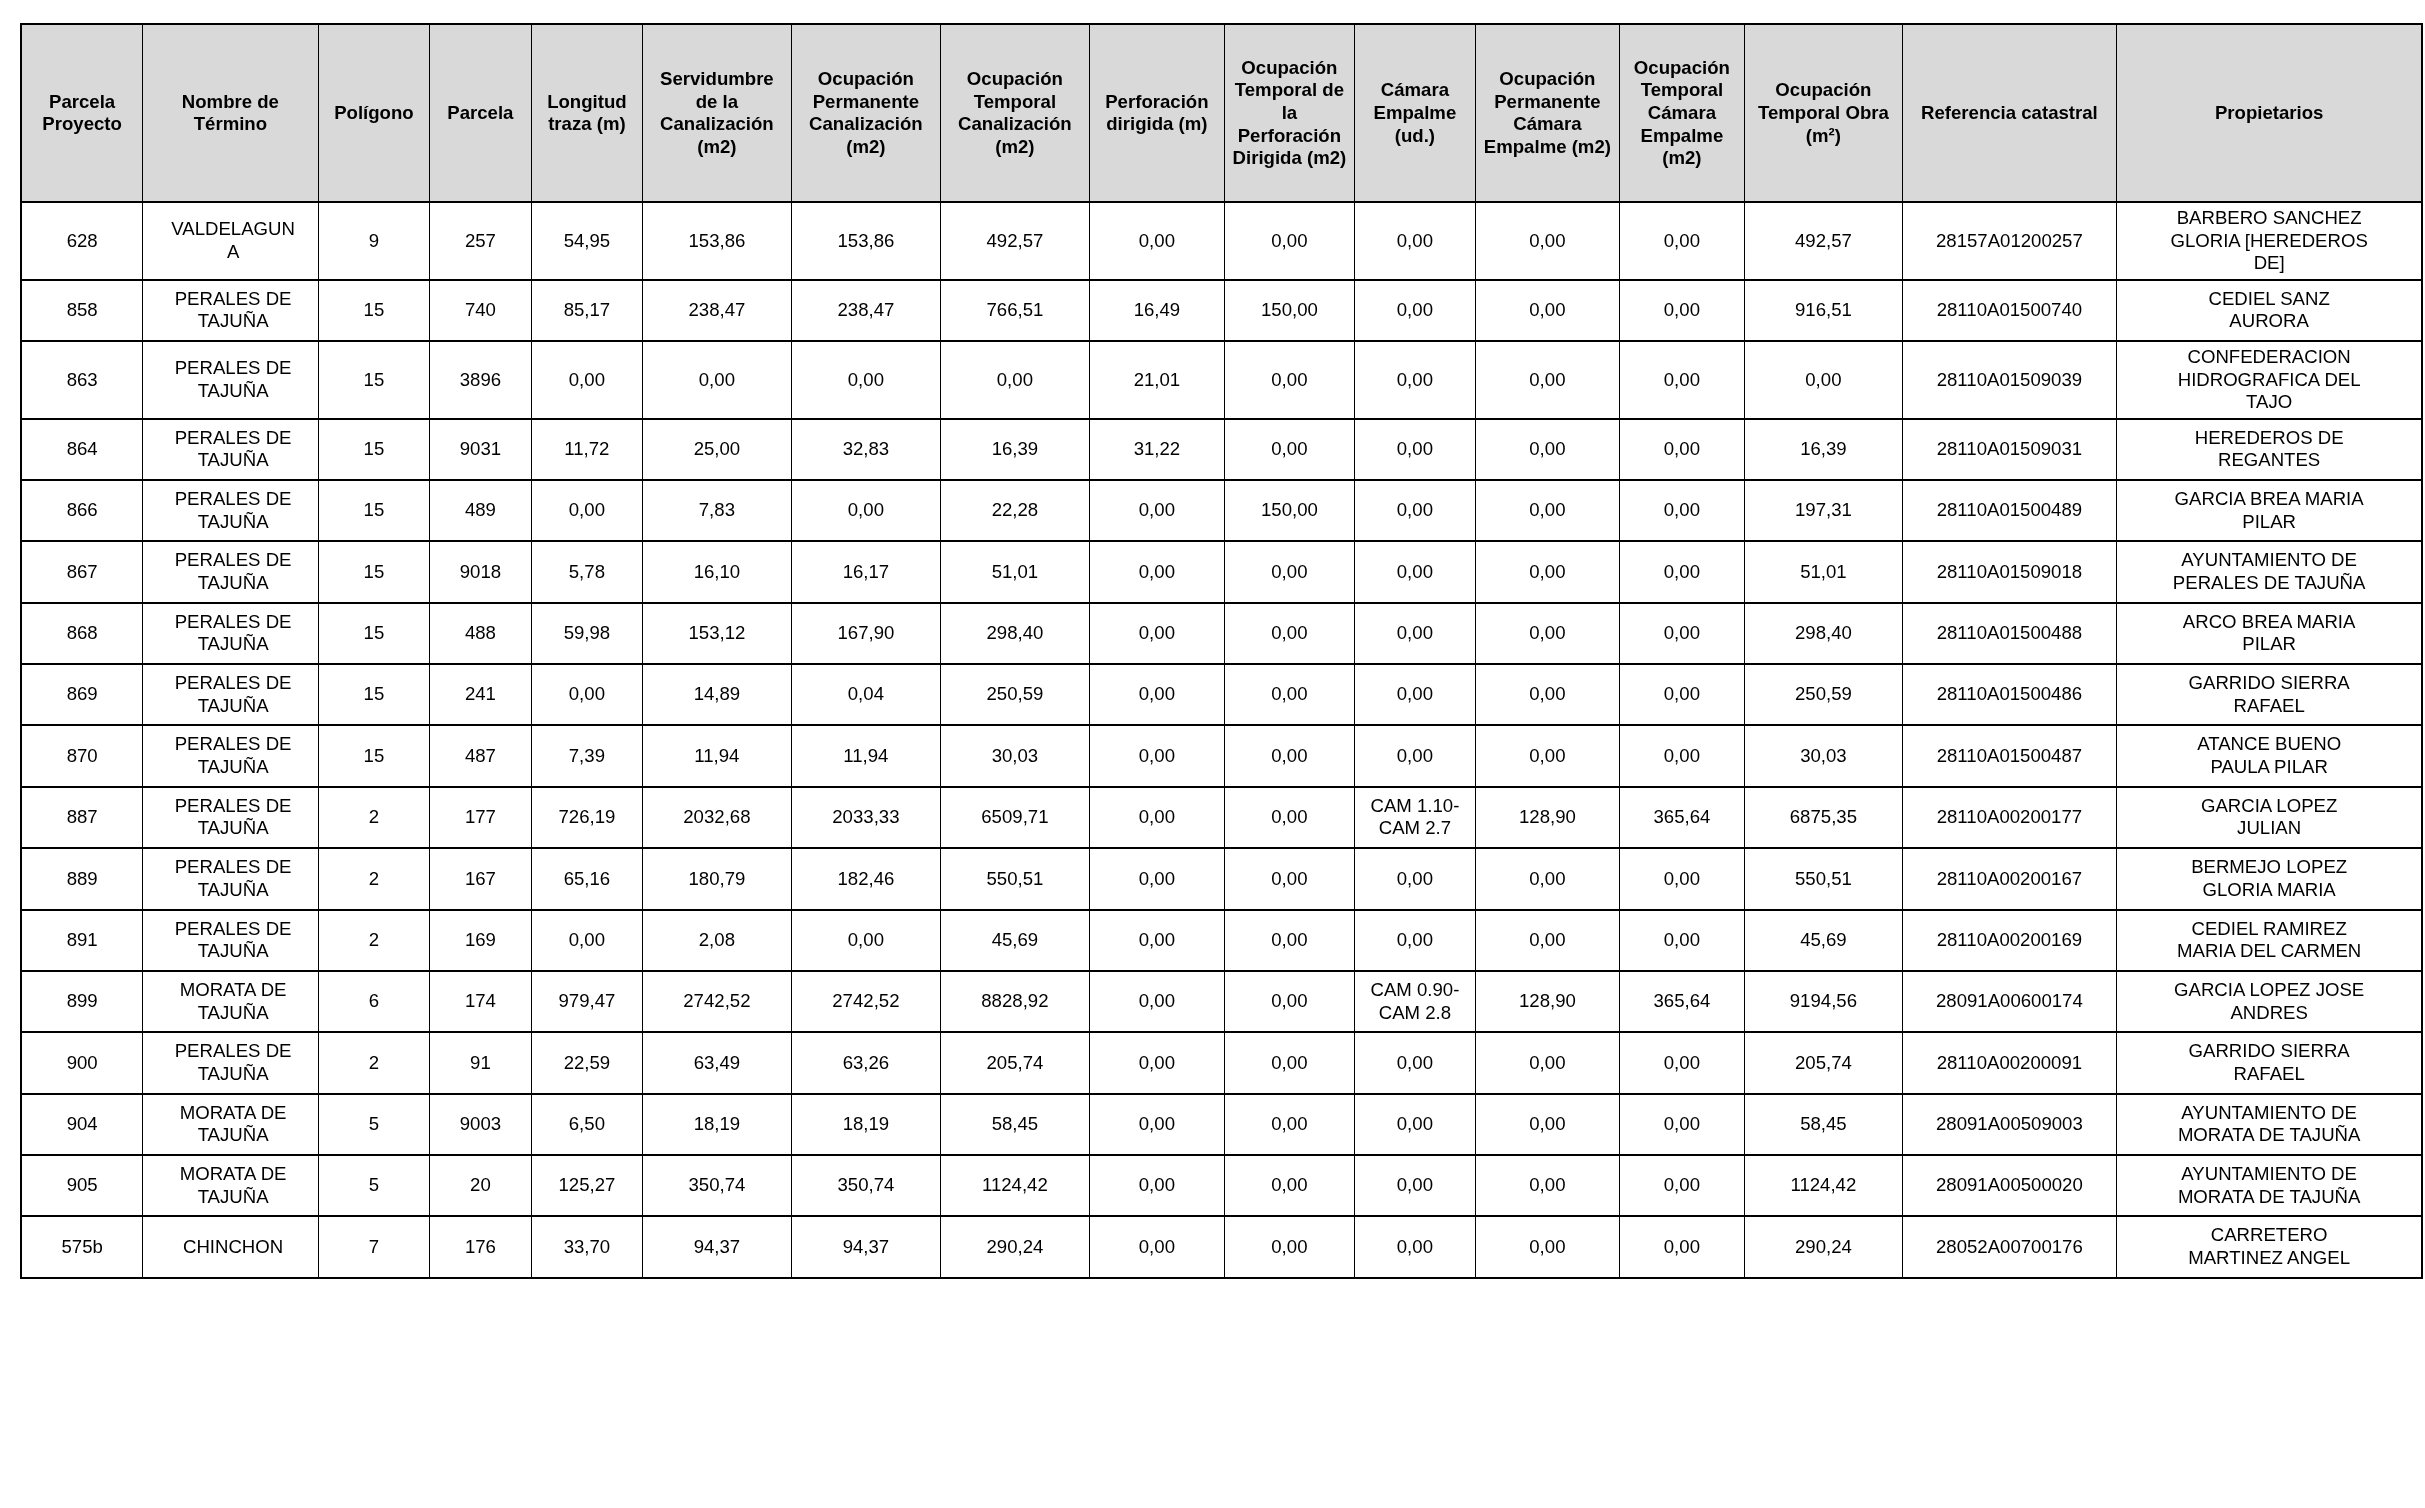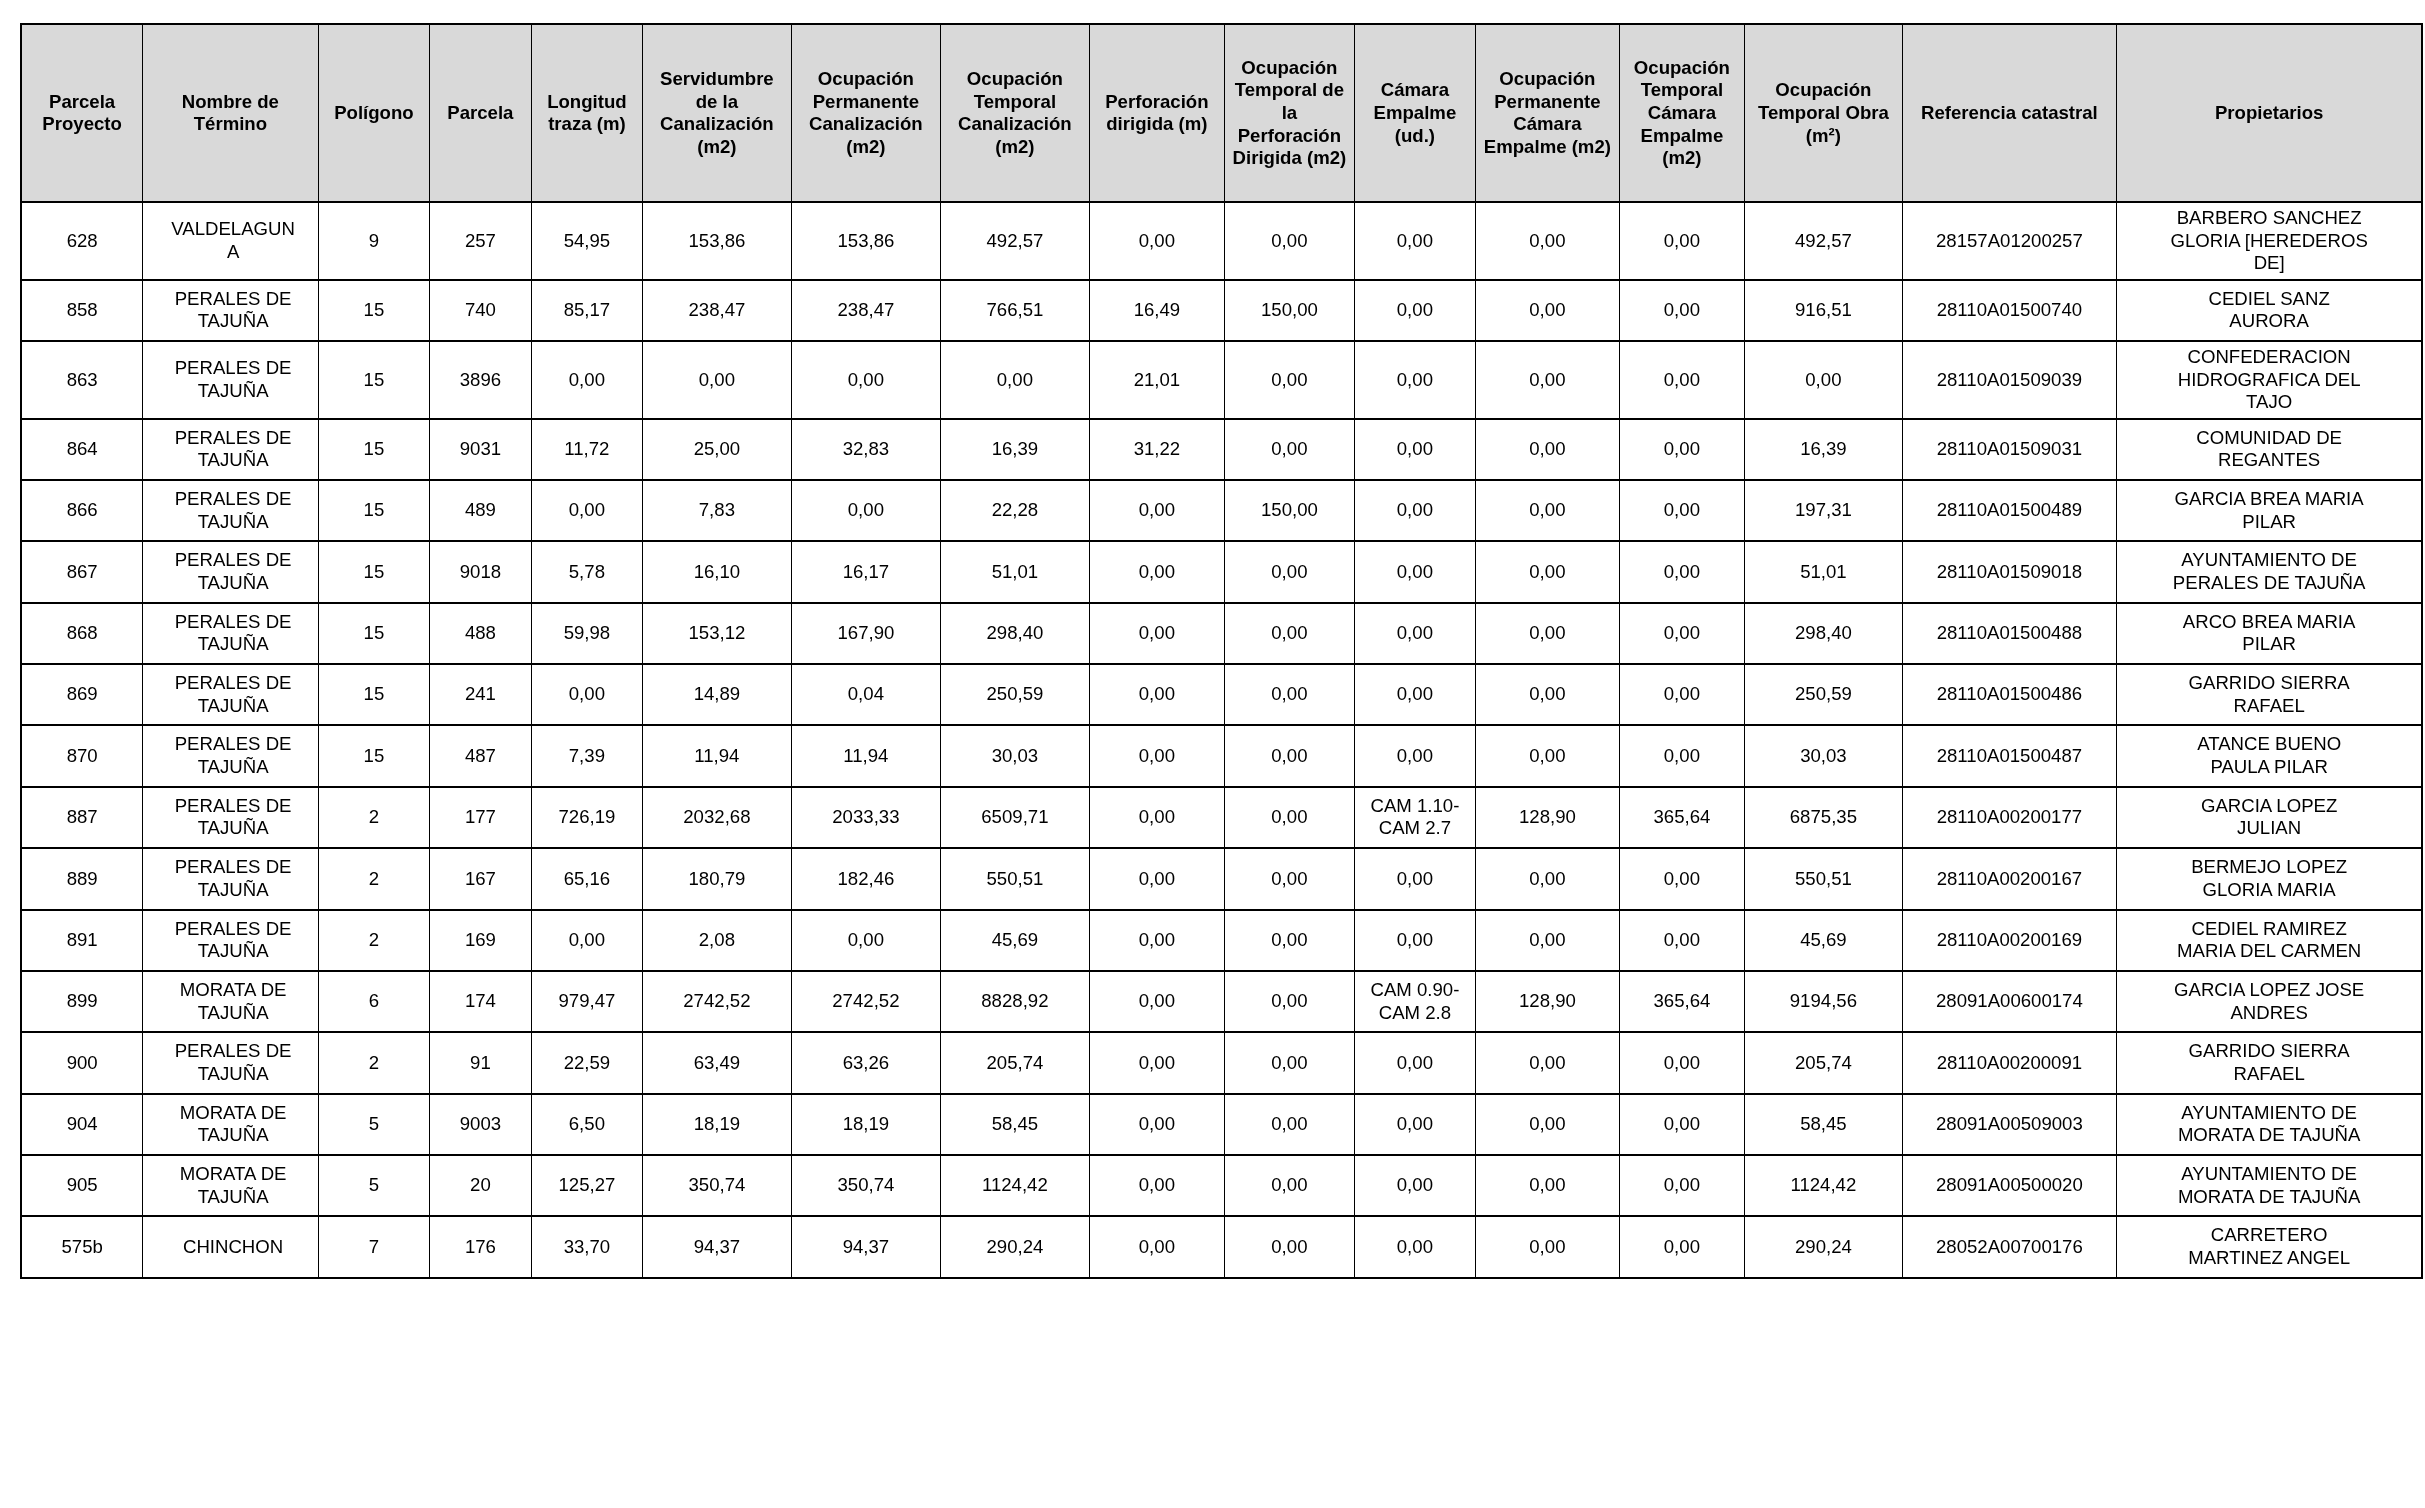--- a/index.html
+++ b/index.html
@@ -174,21 +174,21 @@
           <td>25,00</td>
           <td>32,83</td>
           <td>16,39</td>
           <td>31,22</td>
           <td>0,00</td>
           <td>0,00</td>
           <td>0,00</td>
           <td>0,00</td>
           <td>16,39</td>
           <td>28110A01509031</td>
-          <td>COMUNIDAD DE REGANTES</td>
+          <td>HEREDEROS DE REGANTES</td>
         </tr>
         <tr>
           <td>866</td>
           <td>PERALES DE TAJUÑA</td>
           <td>15</td>
           <td>489</td>
           <td>0,00</td>
           <td>7,83</td>
           <td>0,00</td>
           <td>22,28</td>

